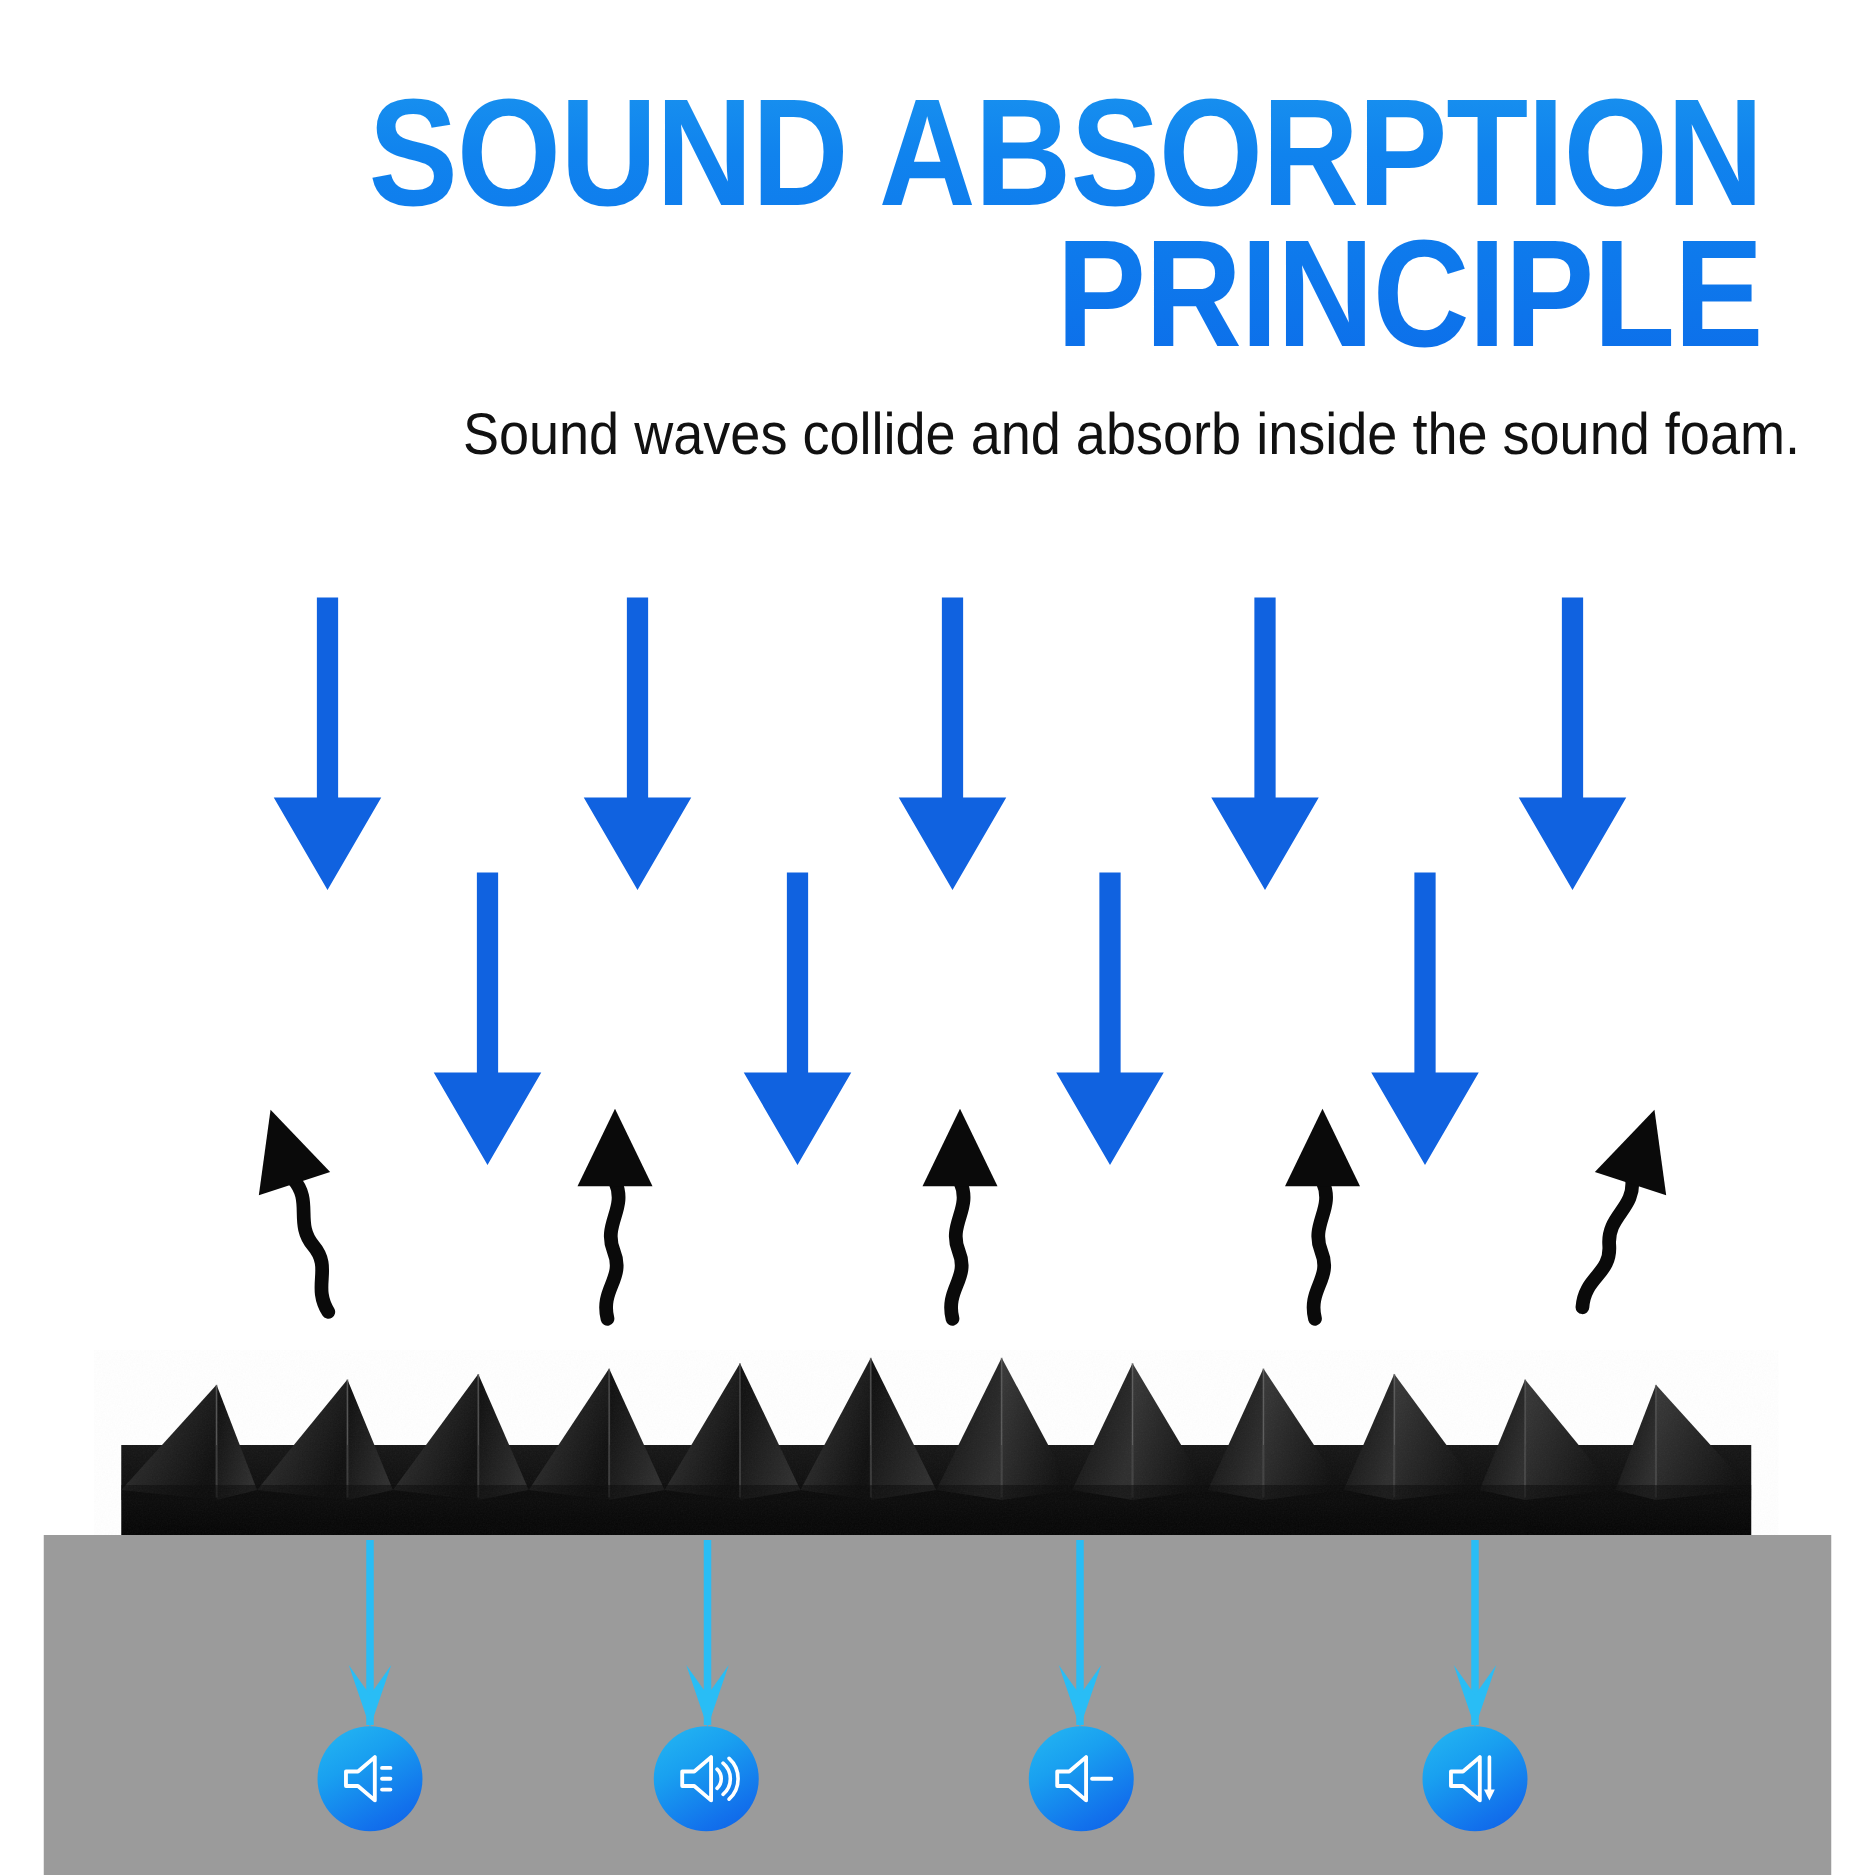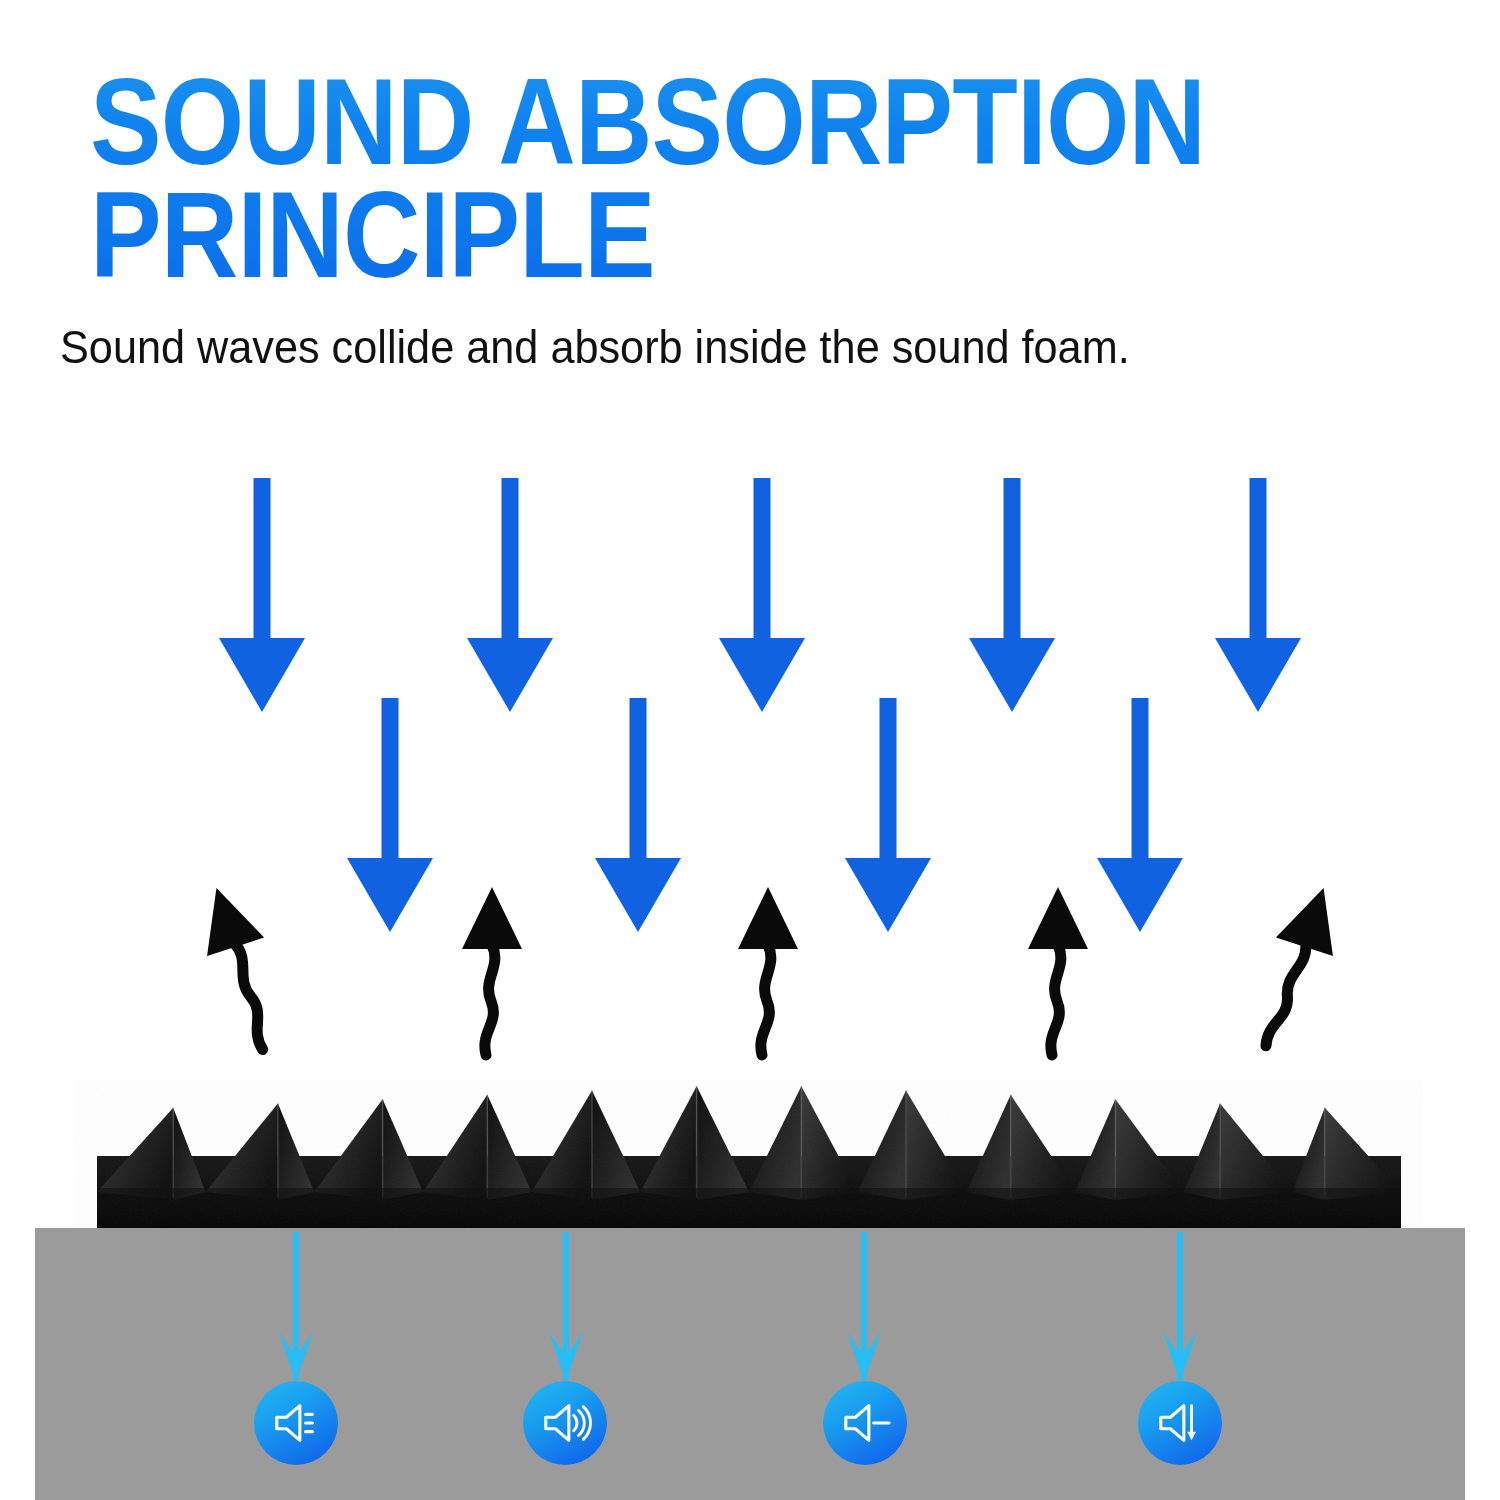--- a/index.html
+++ b/index.html
@@ -17,21 +17,21 @@
     background: #ffffff;
     overflow: hidden;
   }
 
   
   #header {
     position: absolute;
     left: 0;
     top: 0;
     width: 1500px;
-    text-align: left;
+    text-align: right;
   }
   #title {
     margin: 0;
     padding-top: 66px;
     font-family: "Liberation Sans Narrow", "Liberation Sans", sans-serif;
     font-weight: bold;
     font-size: 122px;
     line-height: 0.93;
     letter-spacing: -1px;
     transform: scaleX(0.88);

